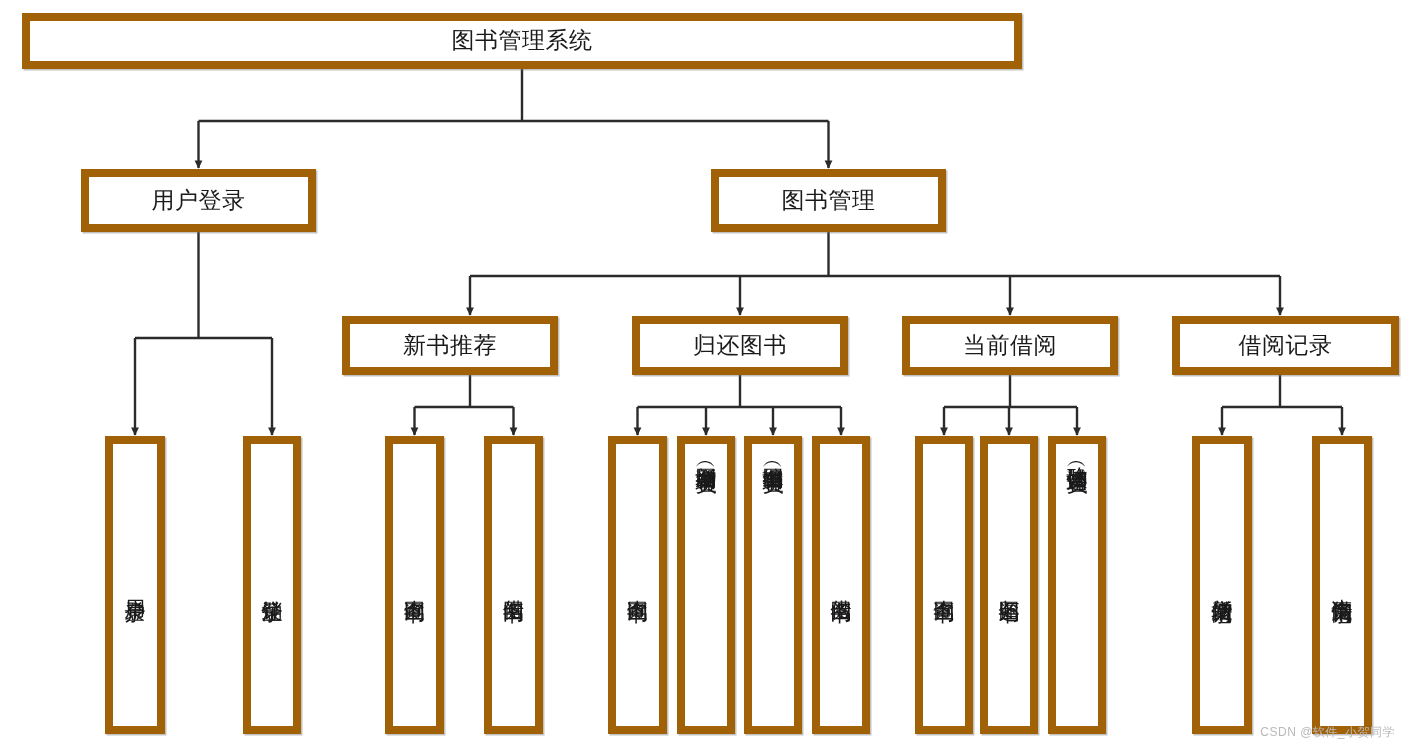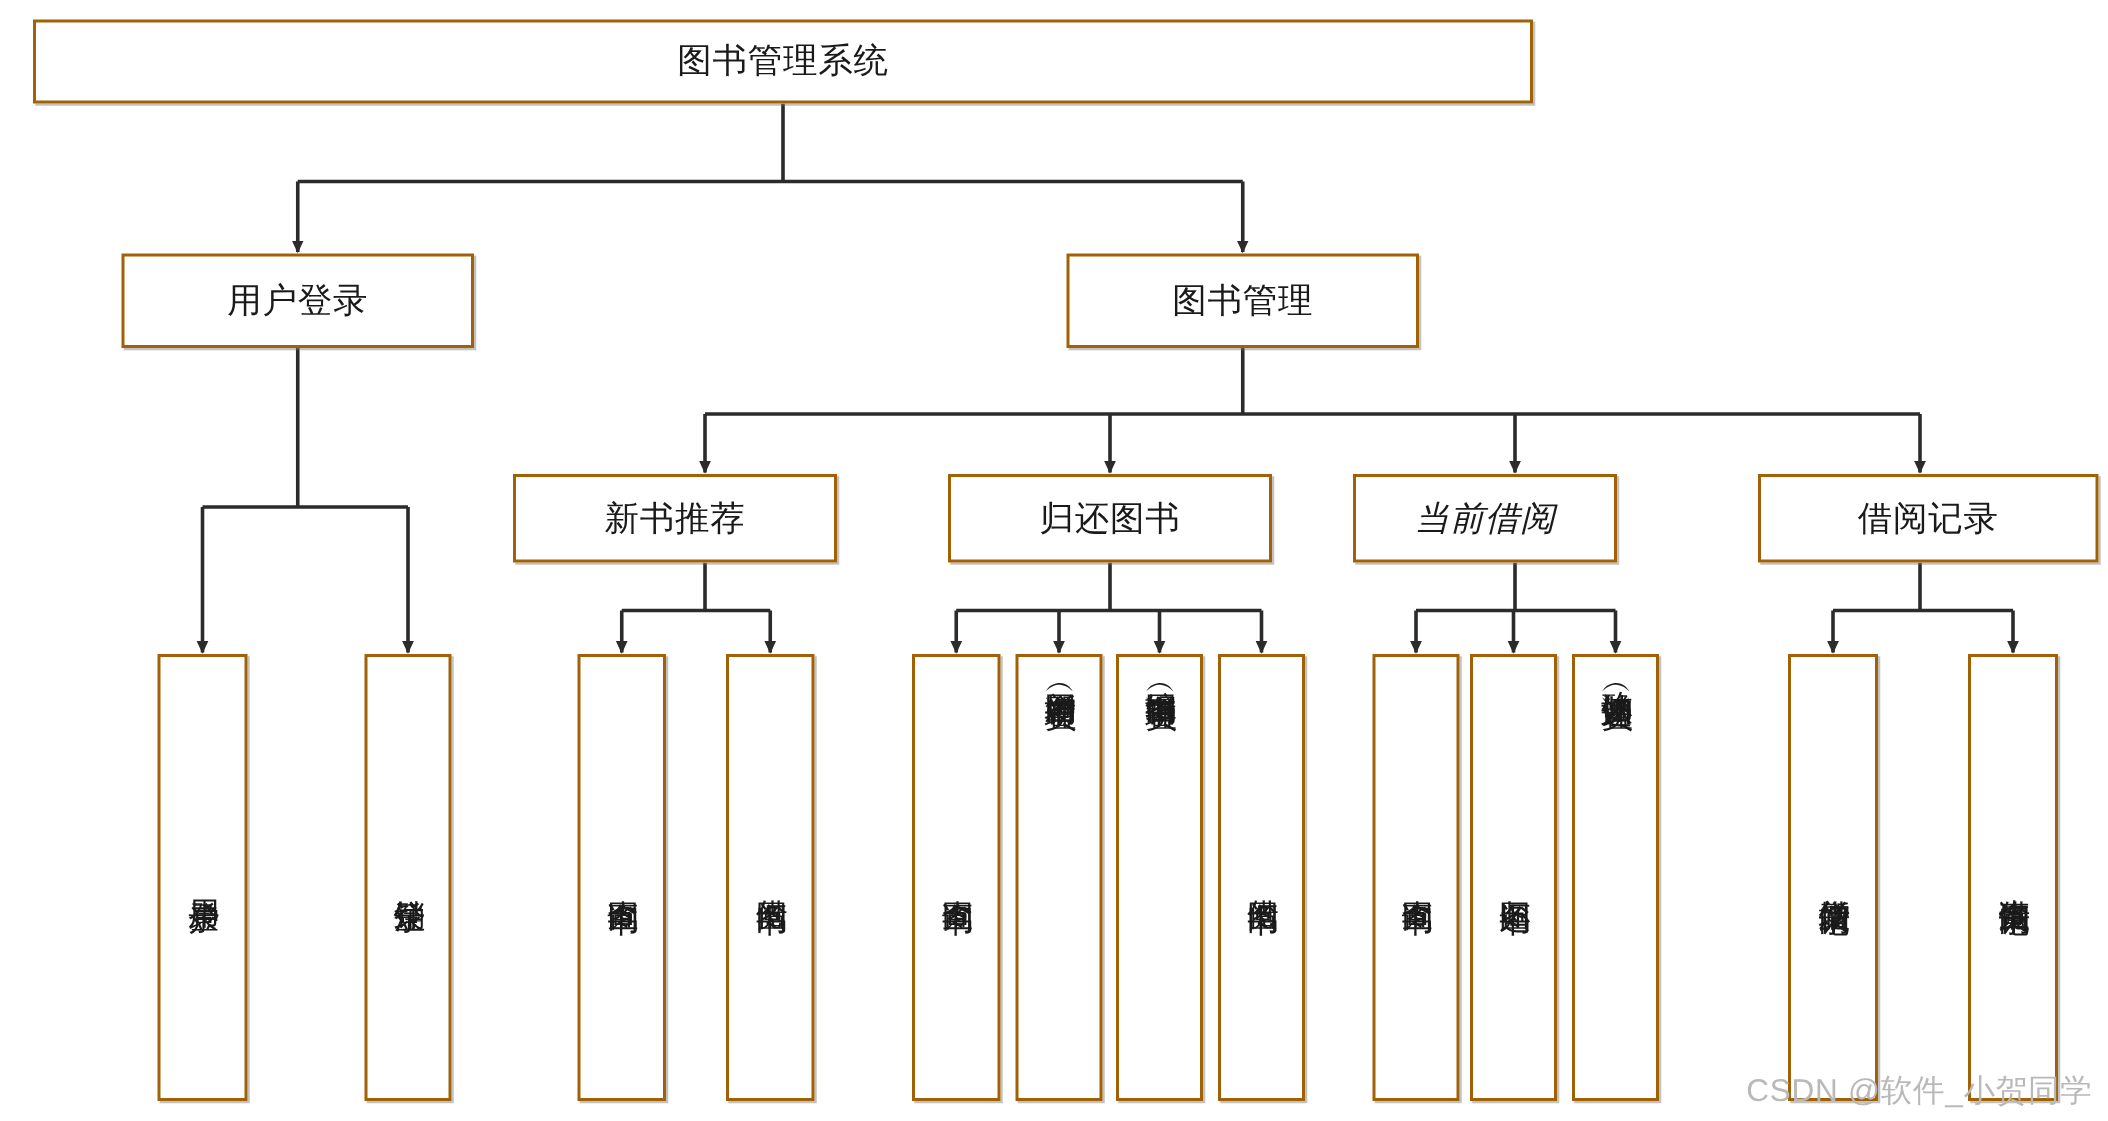--- a/index.html
+++ b/index.html
@@ -20,21 +20,21 @@
     left: 0;
     top: 0;
     width: 1405px;
     height: 747px;
     pointer-events: none;
   }
   .node {
     position: absolute;
     box-sizing: border-box;
     background: #ffffff;
-    border: 2px solid #a16207;
+    border: 8px solid #a16207;
     box-shadow: 1.5px 1.5px 0 rgba(120,120,120,0.45);
     display: flex;
     align-items: center;
     justify-content: center;
     color: #1a1a1a;
   }
   .node .label {
     text-align: center;
     line-height: 1.18;
     white-space: nowrap;
@@ -60,21 +60,21 @@
     white-space: nowrap;
   }
   .node.vert.centered {
     align-items: center;
     padding-top: 0;
   }
   #watermark {
     position: absolute;
     right: 10px;
     bottom: 6px;
-    font-size: 21px;
+    font-size: 12px;
     color: #b9b9b9;
     letter-spacing: 0.5px;
     white-space: nowrap;
     user-select: none;
   }
 </style>
 </head>
 <body>
 
 <div id="canvas">
@@ -130,21 +130,21 @@
       </div>
       <div class="node horiz" style="left: 711px; top: 169px; width: 235px; height: 63px;">
         <span class="label">图书管理</span>
       </div>
       <div class="node horiz" style="left: 342px; top: 316px; width: 216px; height: 59px;">
         <span class="label">新书推荐</span>
       </div>
       <div class="node horiz" style="left: 632px; top: 316px; width: 216px; height: 59px;">
         <span class="label">归还图书</span>
       </div>
-      <div class="node horiz" style="left: 902px; top: 316px; width: 176px; height: 59px; font-style: italic;">
+      <div class="node horiz" style="left: 902px; top: 316px; width: 216px; height: 59px;">
         <span class="label">当前借阅</span>
       </div>
       <div class="node horiz" style="left: 1172px; top: 316px; width: 227px; height: 59px;">
         <span class="label">借阅记录</span>
       </div>
       <div class="node vert centered" style="left: 105px; top: 436px; width: 60px; height: 298px;">
         <span class="label">用户登录</span>
       </div>
       <div class="node vert centered" style="left: 243px; top: 436px; width: 58px; height: 298px;">
         <span class="label">注销登录</span>

